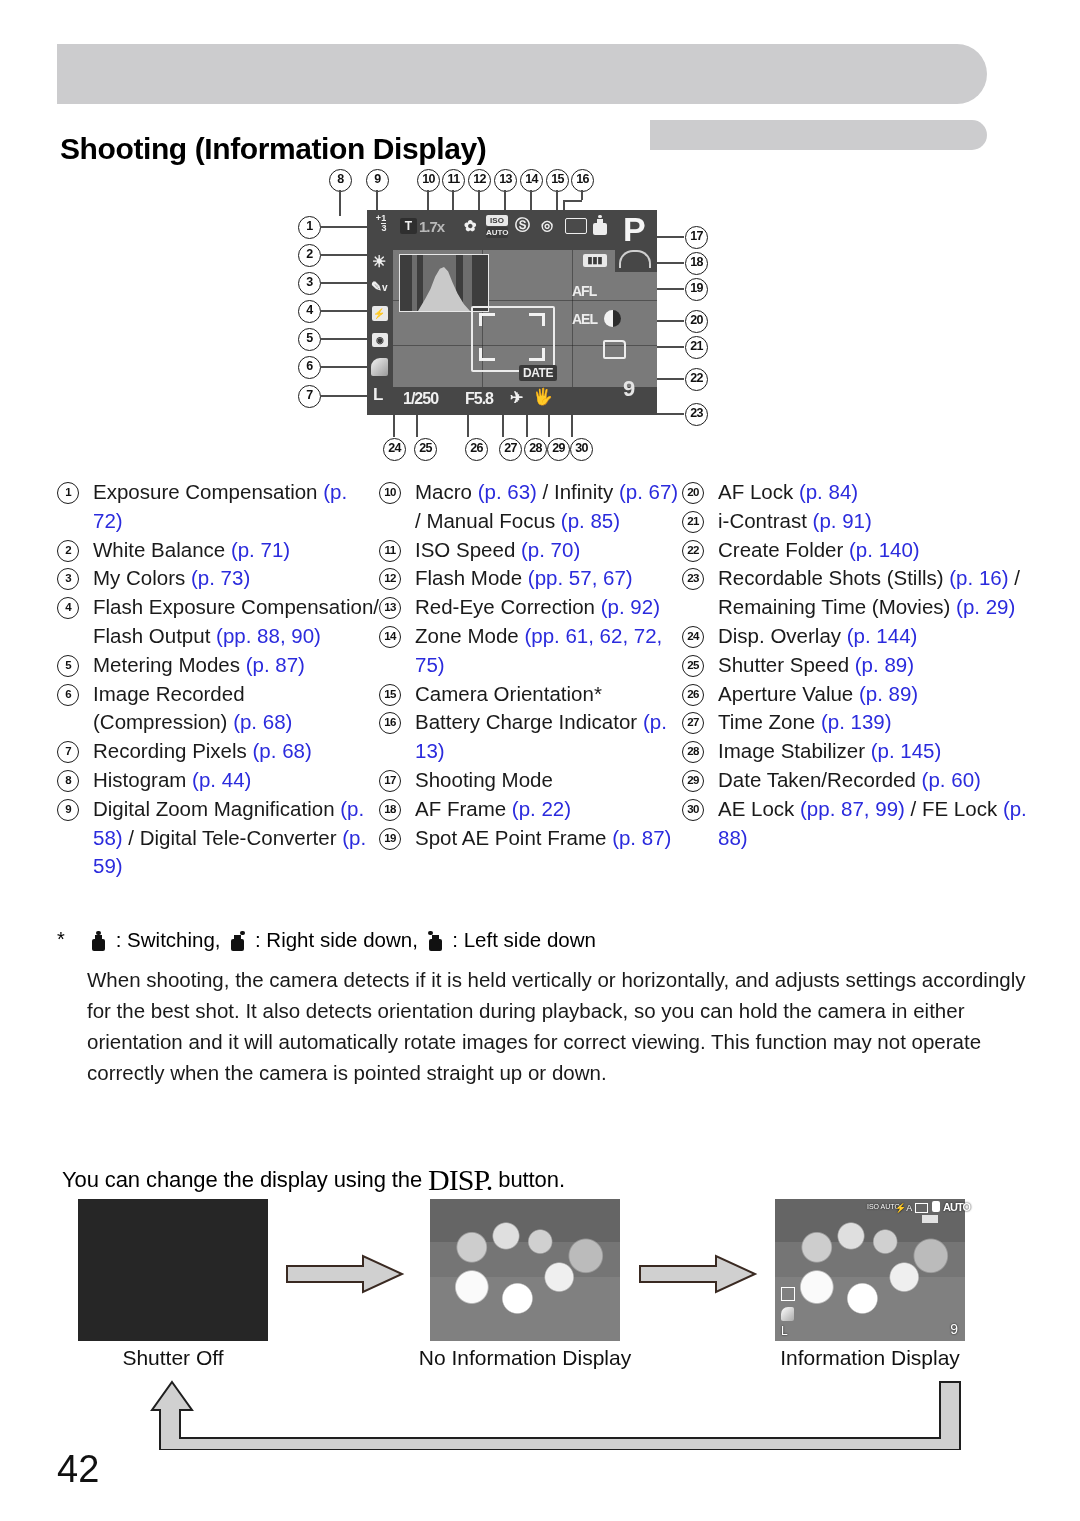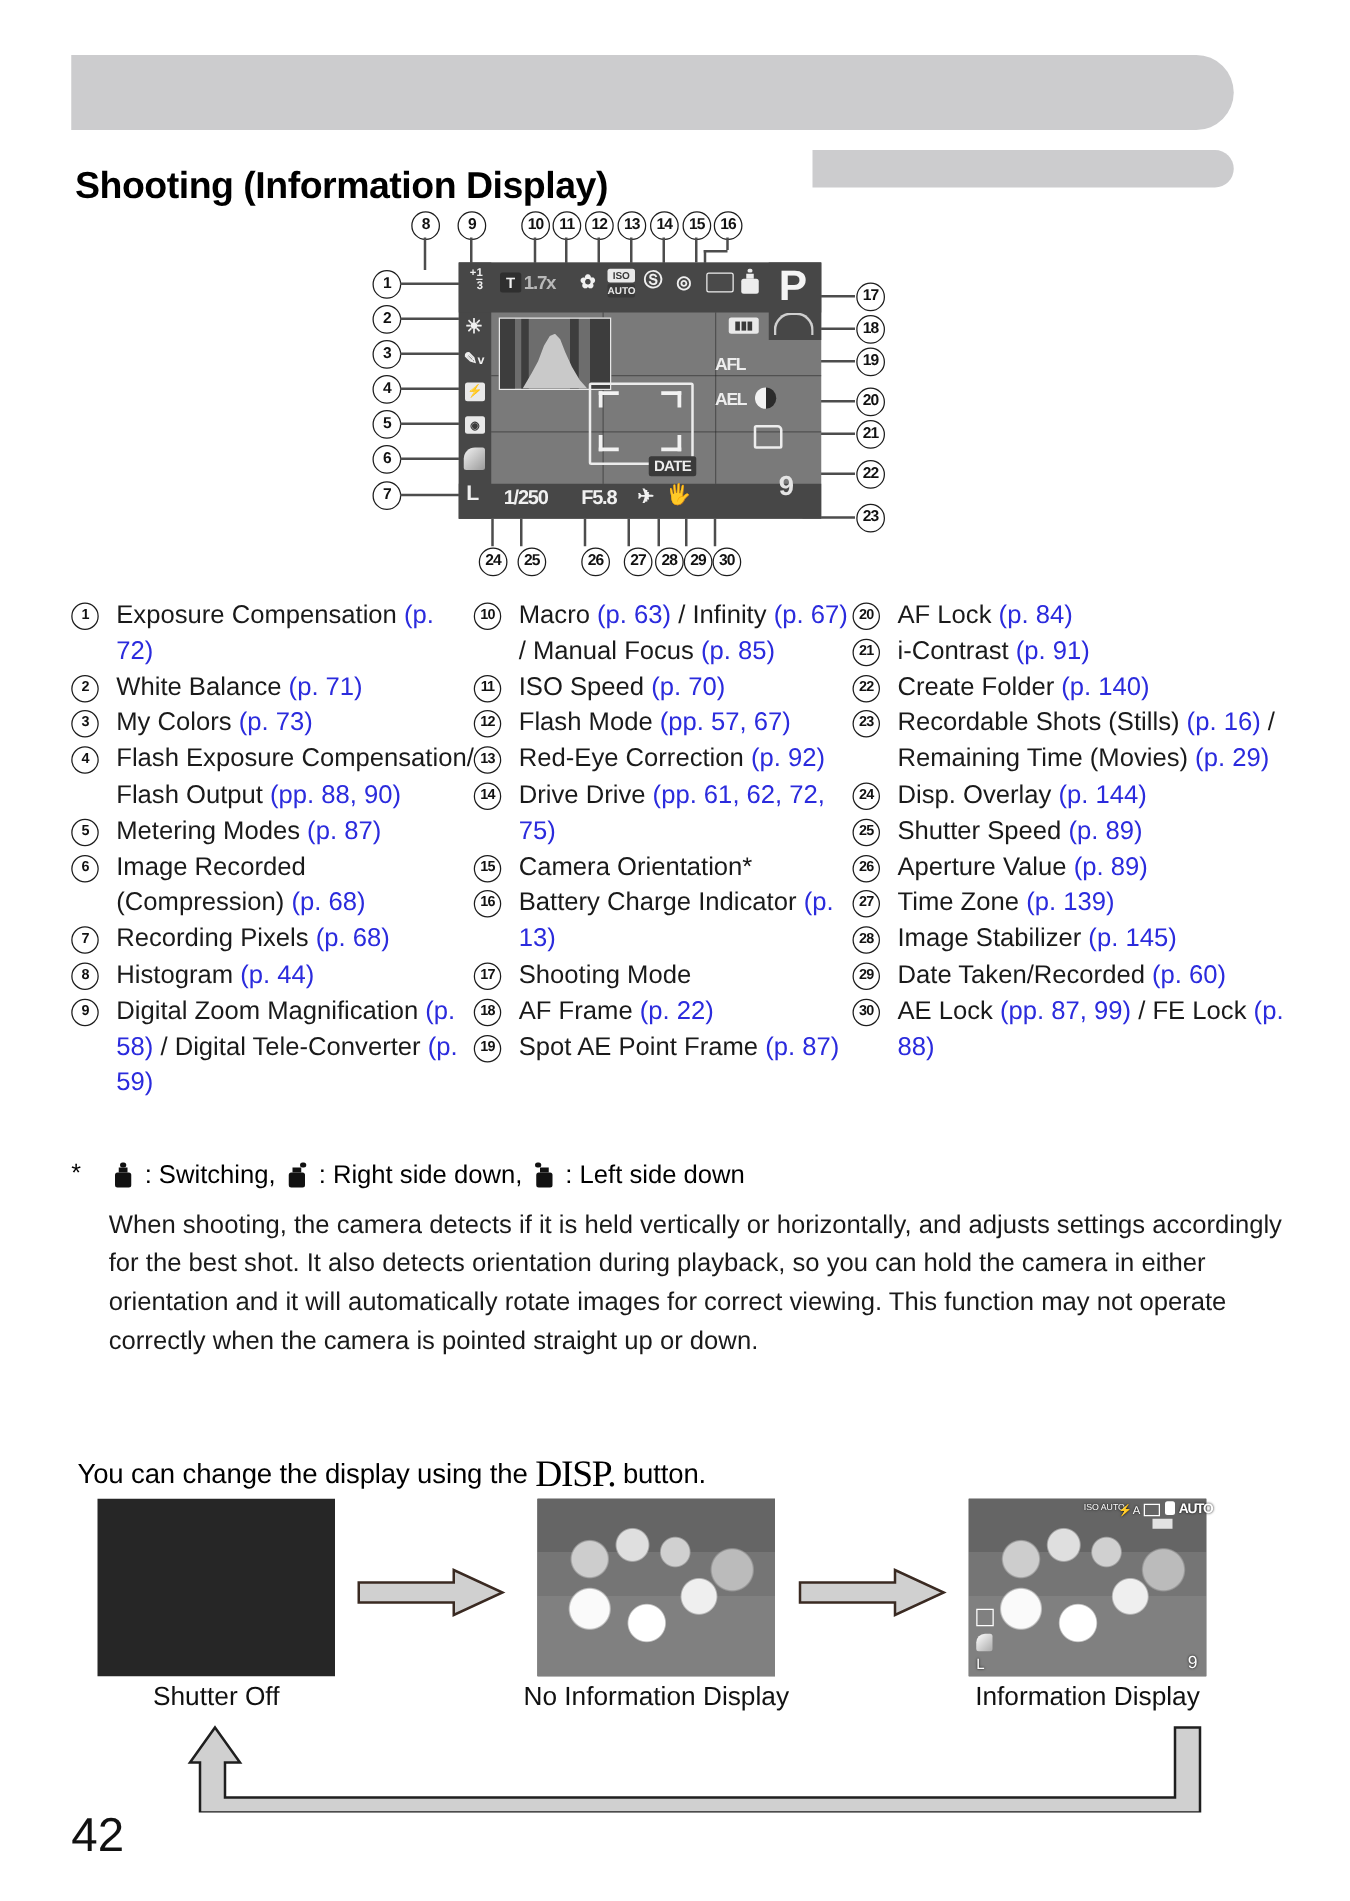--- a/index.html
+++ b/index.html
@@ -335,21 +335,21 @@
         <div class="item"><span class="inum">6</span><span>Image Recorded (Compression) </span><span class="ref">(p. 68)</span></div>
         <div class="item"><span class="inum">7</span><span>Recording Pixels </span><span class="ref">(p. 68)</span></div>
         <div class="item"><span class="inum">8</span><span>Histogram </span><span class="ref">(p. 44)</span></div>
         <div class="item"><span class="inum">9</span><span>Digital Zoom Magnification </span><span class="ref">(p. 58)</span><span> / Digital Tele-Converter </span><span class="ref">(p. 59)</span></div>
       </div>
     <div class="col col2">
         <div class="item"><span class="inum">10</span><span>Macro </span><span class="ref">(p. 63)</span><span> / Infinity </span><span class="ref">(p. 67)</span><span> / Manual Focus </span><span class="ref">(p. 85)</span></div>
         <div class="item"><span class="inum">11</span><span>ISO Speed </span><span class="ref">(p. 70)</span></div>
         <div class="item"><span class="inum">12</span><span>Flash Mode </span><span class="ref">(pp. 57, 67)</span></div>
         <div class="item"><span class="inum">13</span><span>Red-Eye Correction </span><span class="ref">(p. 92)</span></div>
-        <div class="item"><span class="inum">14</span><span>Drive Drive </span><span class="ref">(pp. 61, 62, 72, 75)</span></div>
+        <div class="item"><span class="inum">14</span><span>Zone Mode </span><span class="ref">(pp. 61, 62, 72, 75)</span></div>
         <div class="item"><span class="inum">15</span><span>Camera Orientation*</span></div>
         <div class="item"><span class="inum">16</span><span>Battery Charge Indicator </span><span class="ref">(p. 13)</span></div>
         <div class="item"><span class="inum">17</span><span>Shooting Mode</span></div>
         <div class="item"><span class="inum">18</span><span>AF Frame </span><span class="ref">(p. 22)</span></div>
         <div class="item"><span class="inum">19</span><span>Spot AE Point Frame </span><span class="ref">(p. 87)</span></div>
       </div>
     <div class="col col3">
         <div class="item"><span class="inum">20</span><span>AF Lock </span><span class="ref">(p. 84)</span></div>
         <div class="item"><span class="inum">21</span><span>i-Contrast </span><span class="ref">(p. 91)</span></div>
         <div class="item"><span class="inum">22</span><span>Create Folder </span><span class="ref">(p. 140)</span></div>

